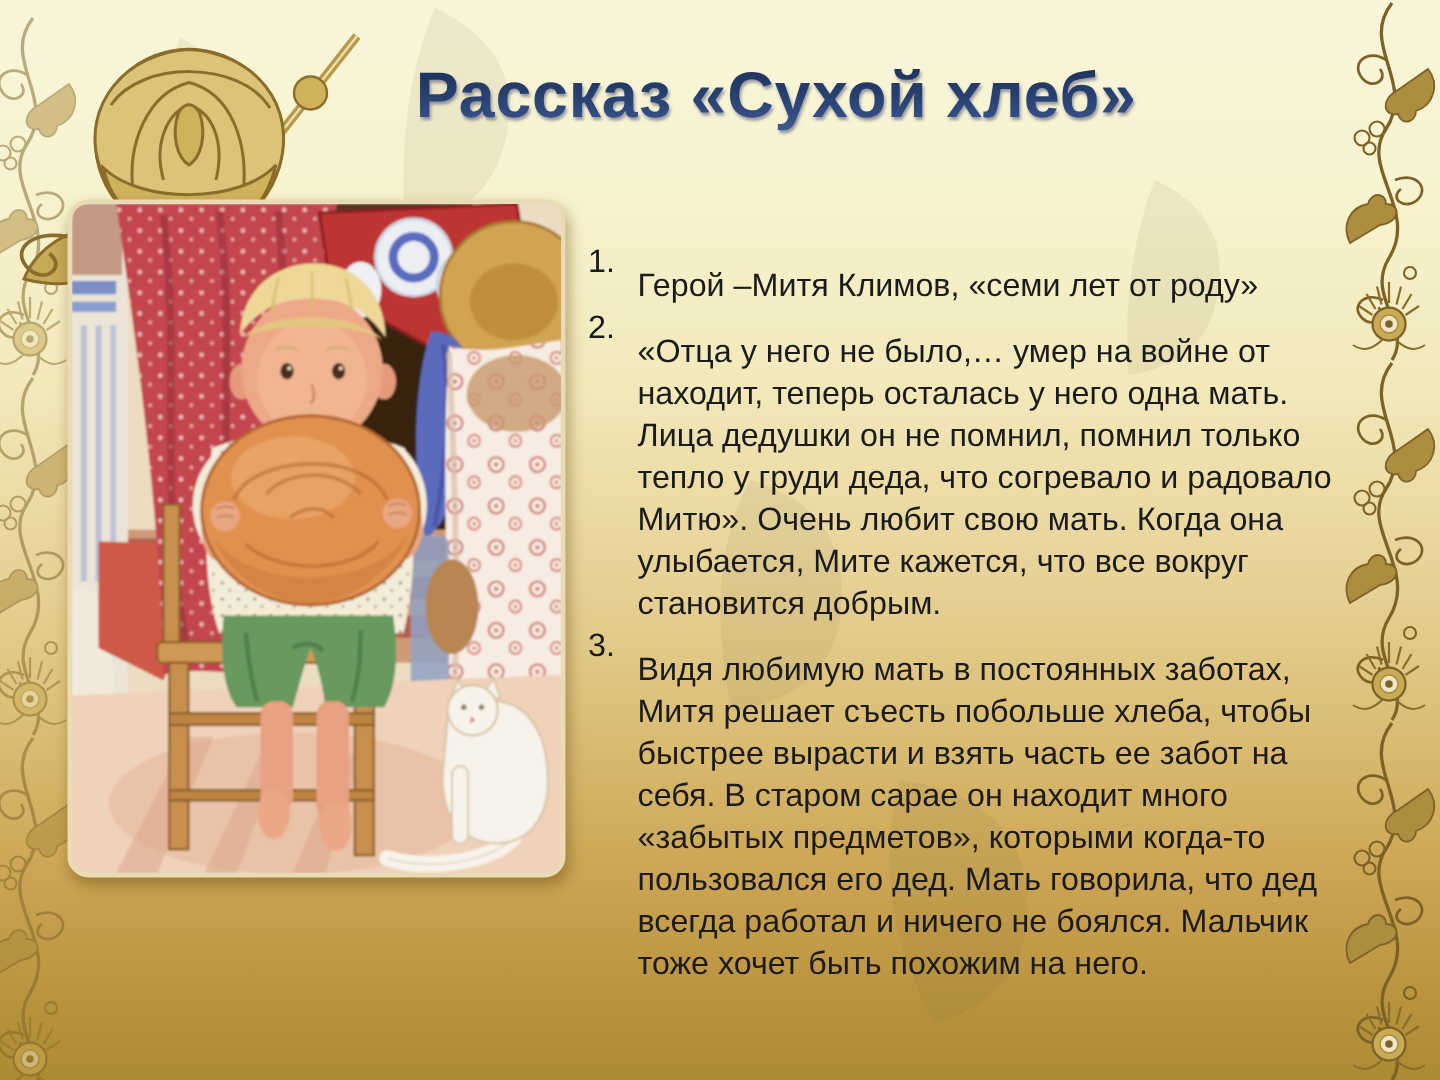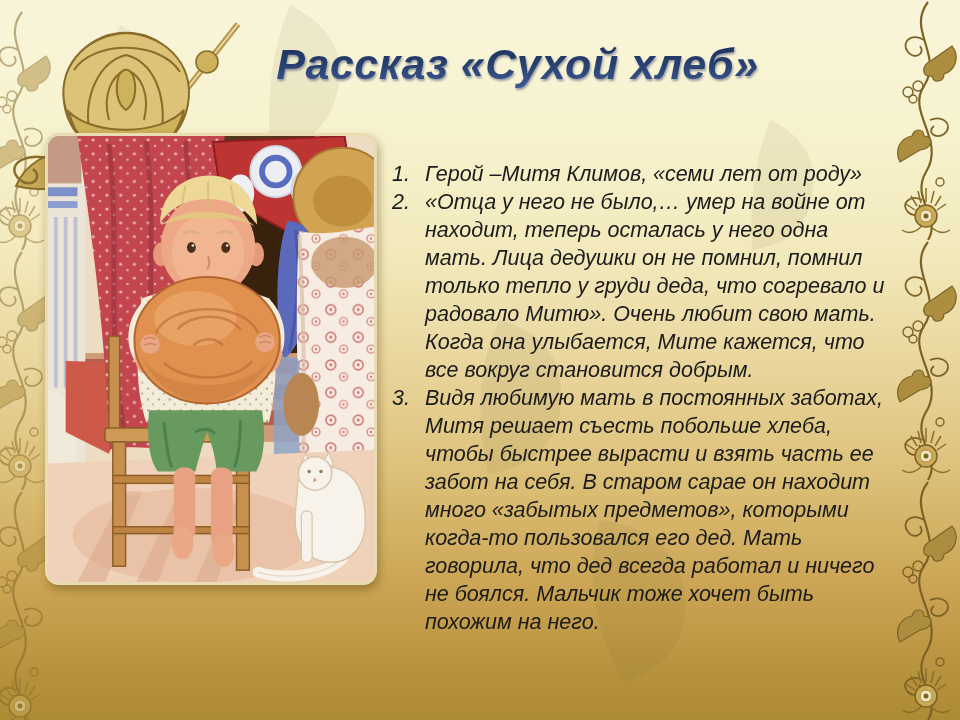--- a/index.html
+++ b/index.html
@@ -2,21 +2,20 @@
 <html><head>
 <meta charset="utf-8">
 <style>
   html,body { margin:0; padding:0; background:#555; }
   .slide {
     position:relative; width:960px; height:720px; overflow:hidden;
     font-family:"Liberation Sans", sans-serif;
     background:linear-gradient(180deg,
       #f9f5da 0%, #f7f2cd 20%, #f2e8ba 36%, #e8d49a 52%,
       #dcc078 66%, #cda757 80%, #bd9743 90%, #ad8a34 100%);
-    font-style:italic;
   }
   .bg-decor { position:absolute; inset:0; pointer-events:none; }
   .title {
     position:absolute; left:230px; top:40px; width:575px; height:60px;
     text-align:center; font-weight:bold; font-size:43px; letter-spacing:0.5px;
     background:linear-gradient(180deg,#1c2f58 0%, #27406f 40%, #3d5892 78%, #52709f 100%);
     -webkit-background-clip:text; background-clip:text; color:transparent;
     filter:drop-shadow(1.5px 2px 1px rgba(70,80,120,0.55));
     white-space:nowrap;
   }
@@ -26,21 +25,21 @@
     overflow:hidden; background:#ecdcc2;
     box-shadow:2px 5px 10px rgba(100,70,15,0.45);
   }
   .picture svg { display:block; width:100%; height:100%; }
   .content {
     position:absolute; left:392px; top:160px; width:500px;
     color:#1b1b1b; font-size:21.5px; line-height:28px;
   }
   .item { display:flex; }
   .num { flex:0 0 33px; }
-  .txt { flex:1; }
+  .txt { flex:1;margin-top:16px; }
 </style>
 </head>
 <body>
 
 <div class="slide">
 
   <svg class="bg-decor" width="960" height="720" viewBox="0 0 960 720">
     <defs>
       <g id="vine">
         <path d="M34,2 C12,30 50,55 30,86 C12,112 52,140 32,172 C16,198 48,218 34,240" fill="none" stroke="#7d6226" stroke-width="2.2"></path>

